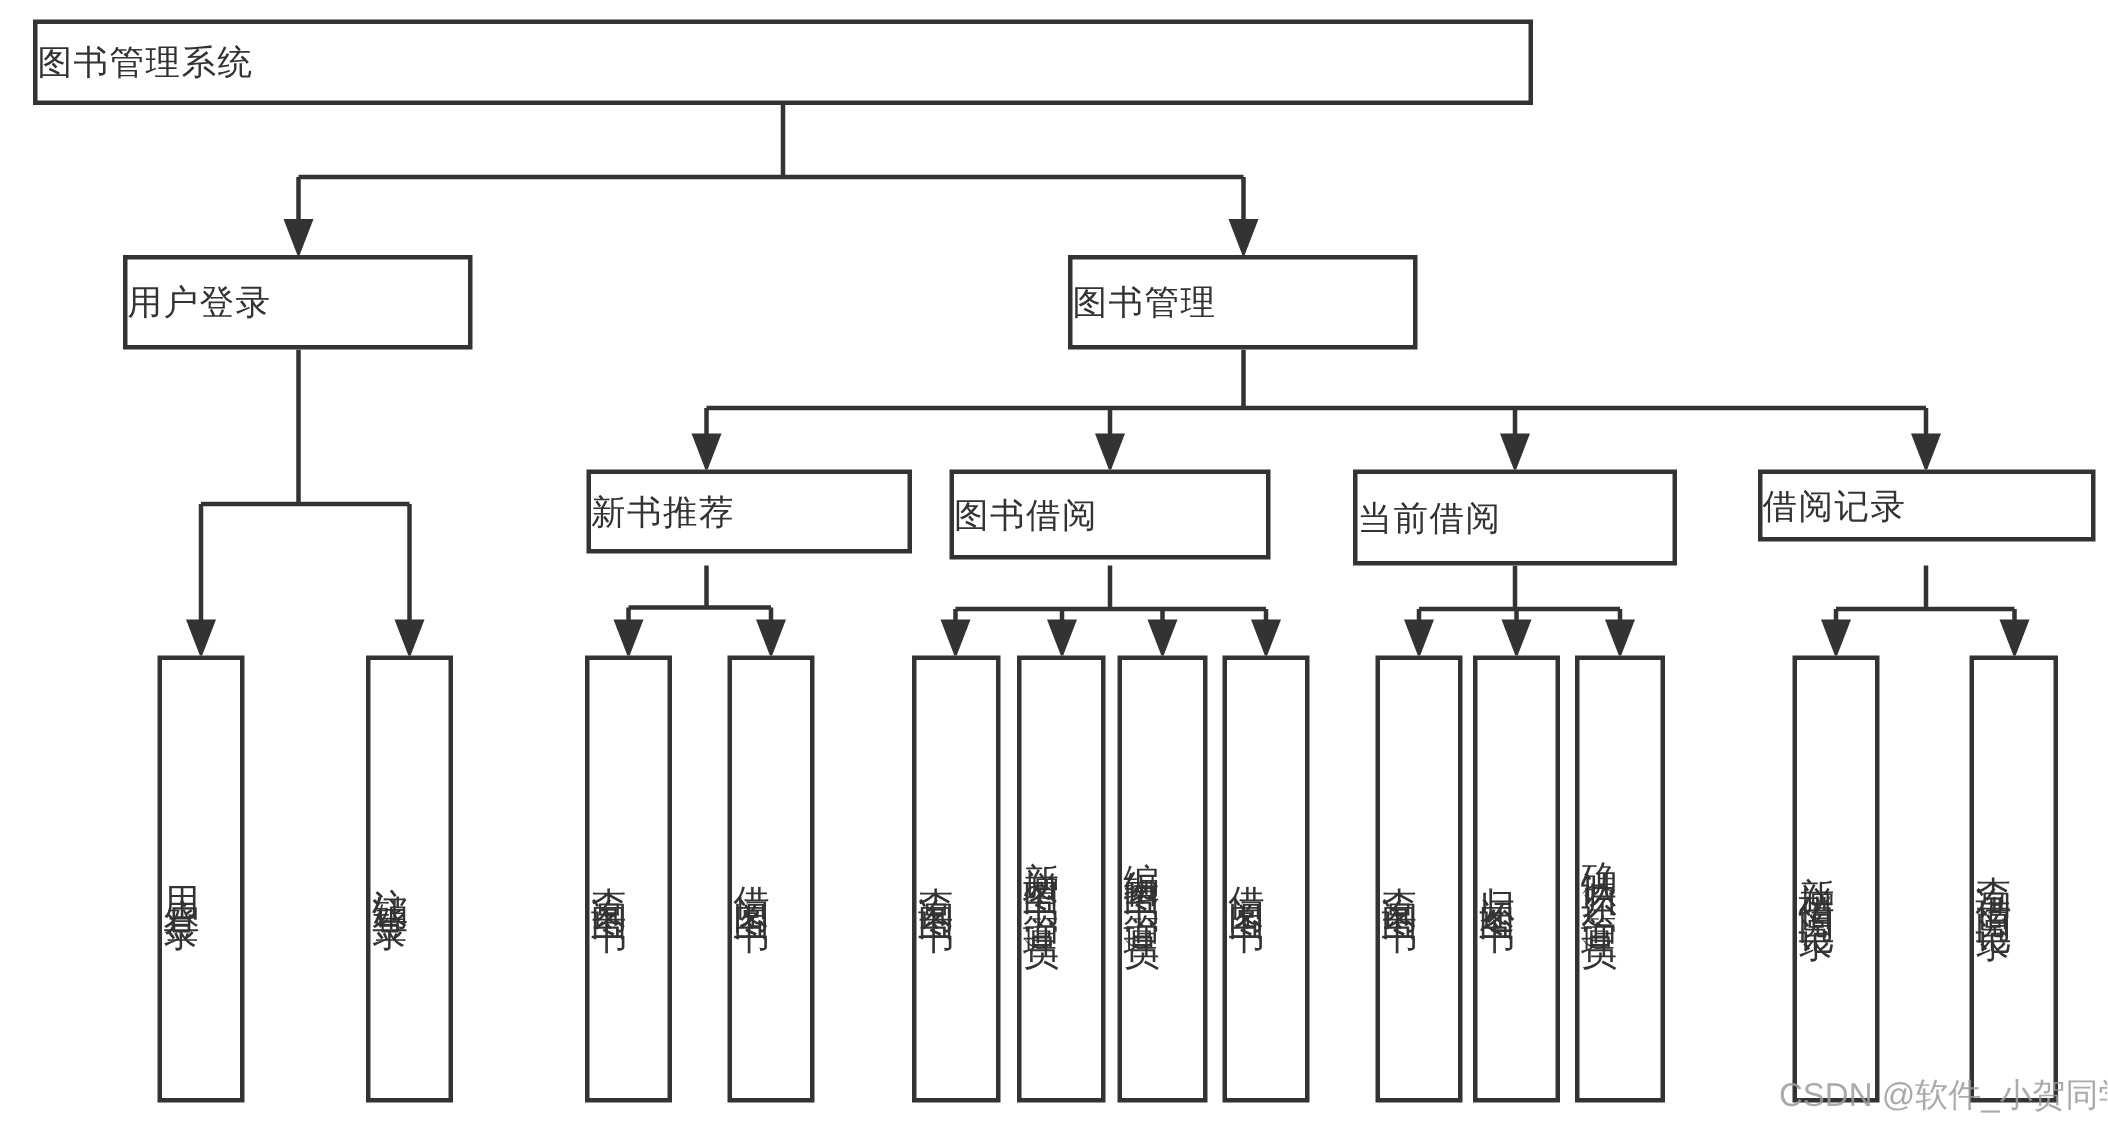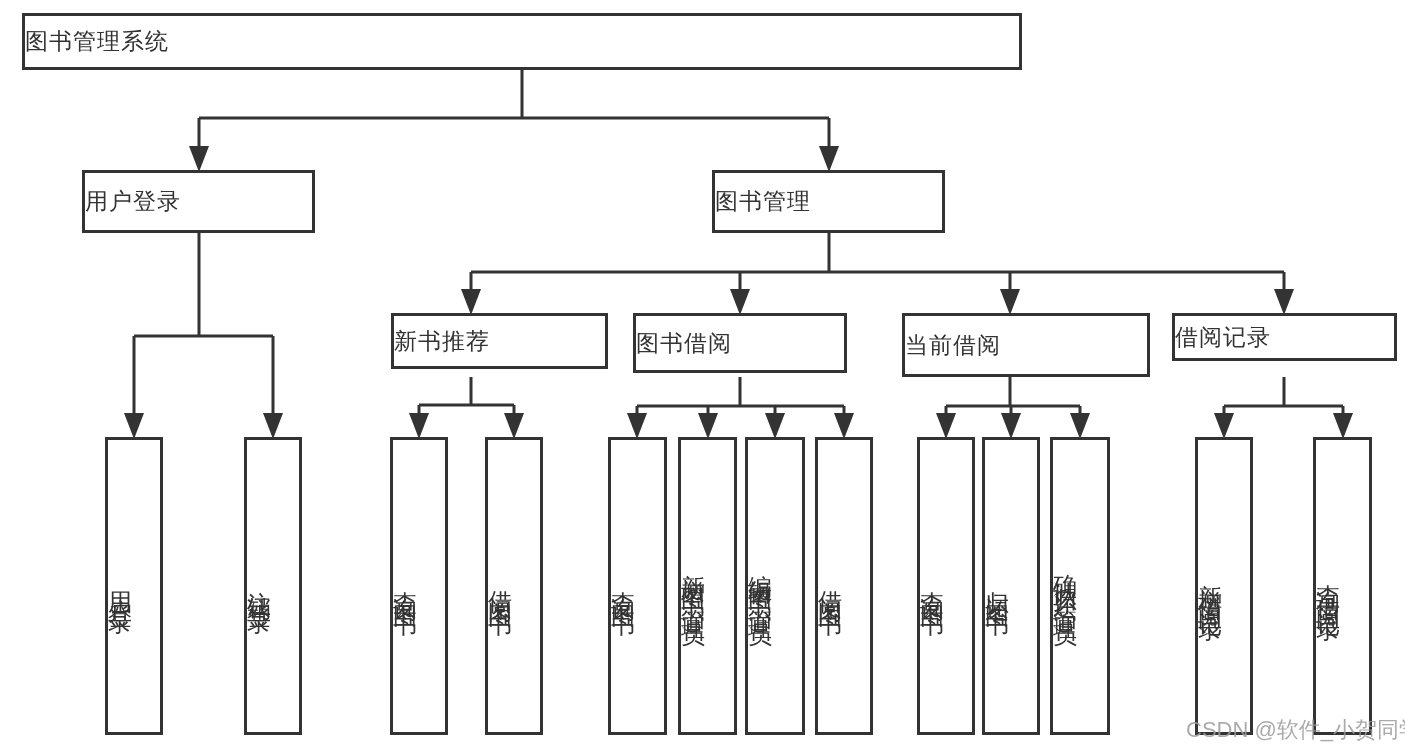--- a/index.html
+++ b/index.html
@@ -112,21 +112,21 @@
   <div class="box hbox" style="left:712px; top:170px; width:233px; height:63px;">
     <span>图书管理</span>
   </div>
 
   <div class="box hbox" style="left:363px; top:313px; width:217px; height:56px;margin-left:28px;">
     <span>新书推荐</span>
   </div>
   <div class="box hbox" style="left:633px; top:313px; width:214px; height:60px;">
     <span>图书借阅</span>
   </div>
-  <div class="box hbox" style="left:902px; top:313px; width:248px; height:64px;">
+  <div class="box hbox" style="left:902px; top:313px; width:216px; height:64px;">
     <span>当前借阅</span>
   </div>
   <div class="box hbox" style="left:1172px; top:313px; width:225px; height:48px;">
     <span>借阅记录</span>
   </div>
 
   <div class="box vbox" style="left:105px; top:437px; width:58px; height:298px;">
     <span>用户登录</span>
   </div>
   <div class="box vbox" style="left:244px; top:437px; width:58px; height:298px;">

